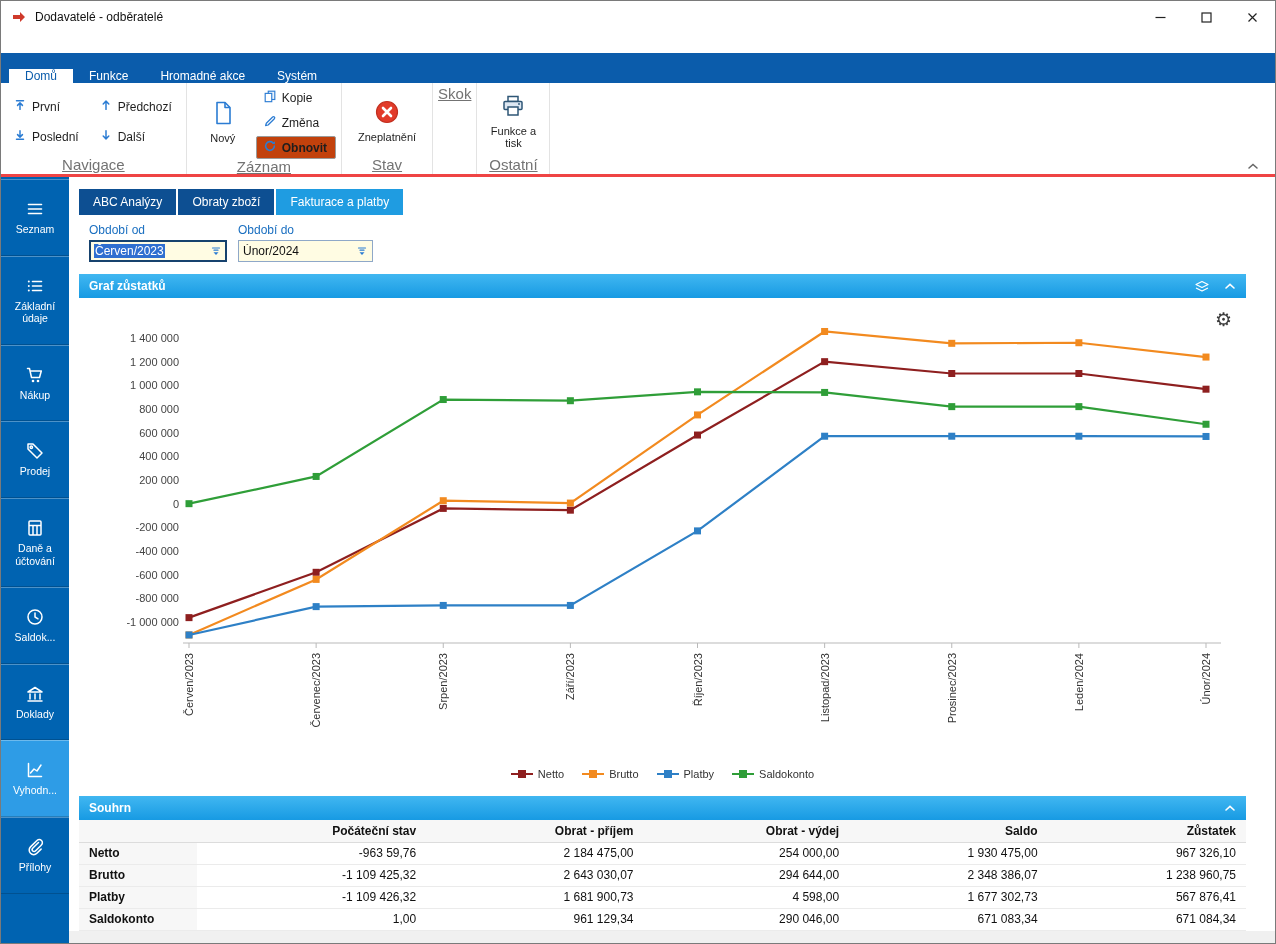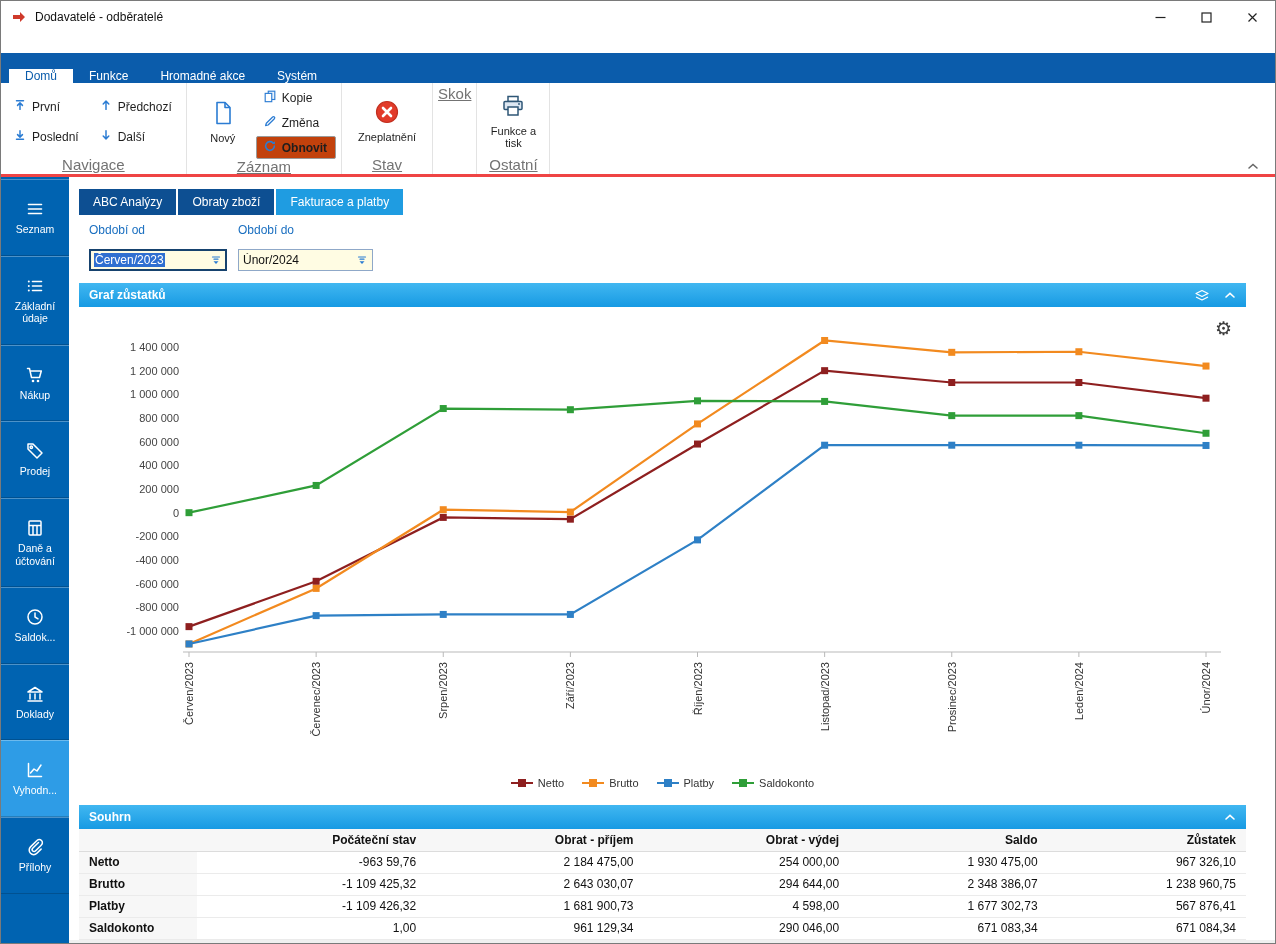--- a/index.html
+++ b/index.html
@@ -34,21 +34,21 @@
   .sb-item{min-height:60px;border-top:1px solid rgba(255,255,255,.3);border-bottom:1px solid rgba(0,0,0,.18);display:flex;flex-direction:column;align-items:center;justify-content:center;gap:4px;color:#fff;font-size:10.5px;text-align:center;padding:19px 2px;line-height:1.2;}
   .sb-item.active{background:#2e9ce6;justify-content:space-between;}
   .sb-icon{display:inline-flex;}
   .sb-fill{flex:1;}
   
   .content{flex:1;background:#fff;display:flex;flex-direction:column;min-width:0;}
   .doc-tabs{display:flex;gap:2px;padding:12px 0 0 10px;height:38px;flex:0 0 auto;}
   .dtab{display:flex;align-items:center;padding:0 14px;font-size:12px;color:#fff;background:#0d4f92;}
   .dtab.active{background:#1f9ce1;}
   .filters{display:flex;gap:11px;padding:8px 0 12px 20px;flex:0 0 auto;}
-  .fcol{display:flex;flex-direction:column;gap:12px;}
+  .fcol{display:flex;flex-direction:column;gap:3px;}
   .flabel{font-size:12px;color:#1a6fc0;}
   .combo{width:138px;height:22px;background:#fffce3;border:1px solid #8fa8c8;display:flex;align-items:center;font-size:12px;color:#111;padding-left:4px;}
   .combo.focused{border:1px solid #16426e;box-shadow:inset 0 0 0 1px #16426e;}
   .combo .val{flex:1;white-space:nowrap;overflow:hidden;}
   .combo.focused .sel{background:#2f6fd0;color:#fff;padding:1px 1px;}
   .combo .dd{width:20px;height:100%;display:flex;align-items:center;justify-content:center;}
   
   .panel{margin:0 29px 0 10px;flex:0 0 auto;}
   .panel-header{height:24px;background:linear-gradient(#41b7f1,#179ae3);display:flex;align-items:center;padding:0 10px;gap:14px;}
   .panel-title{flex:1;color:#fff;font-size:12px;font-weight:bold;}

